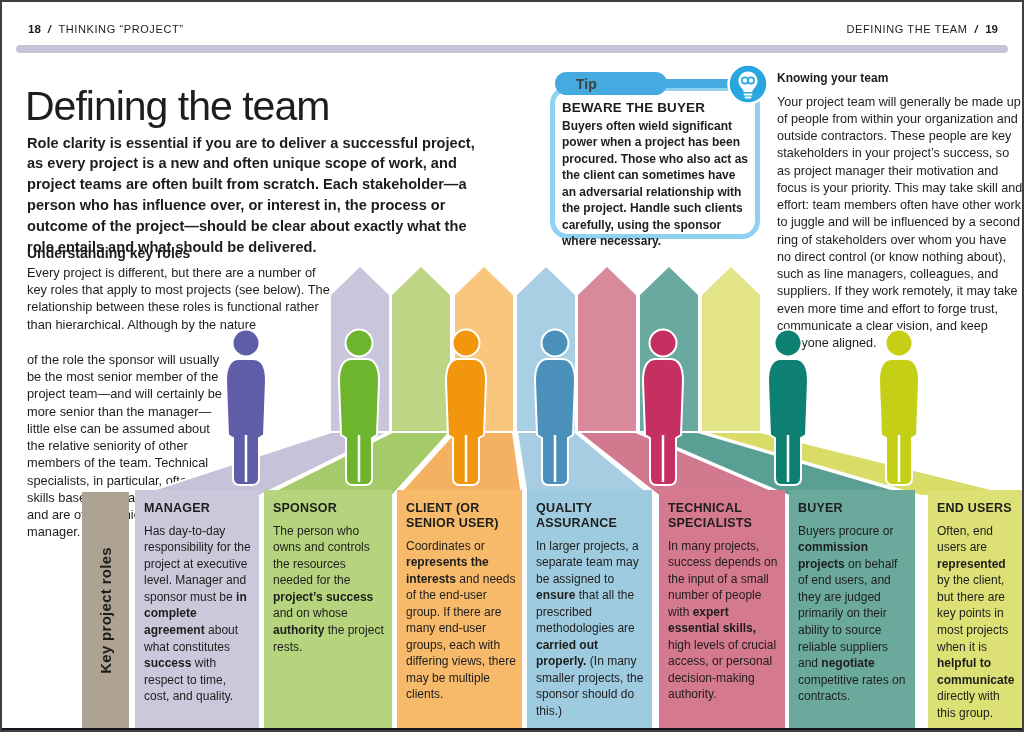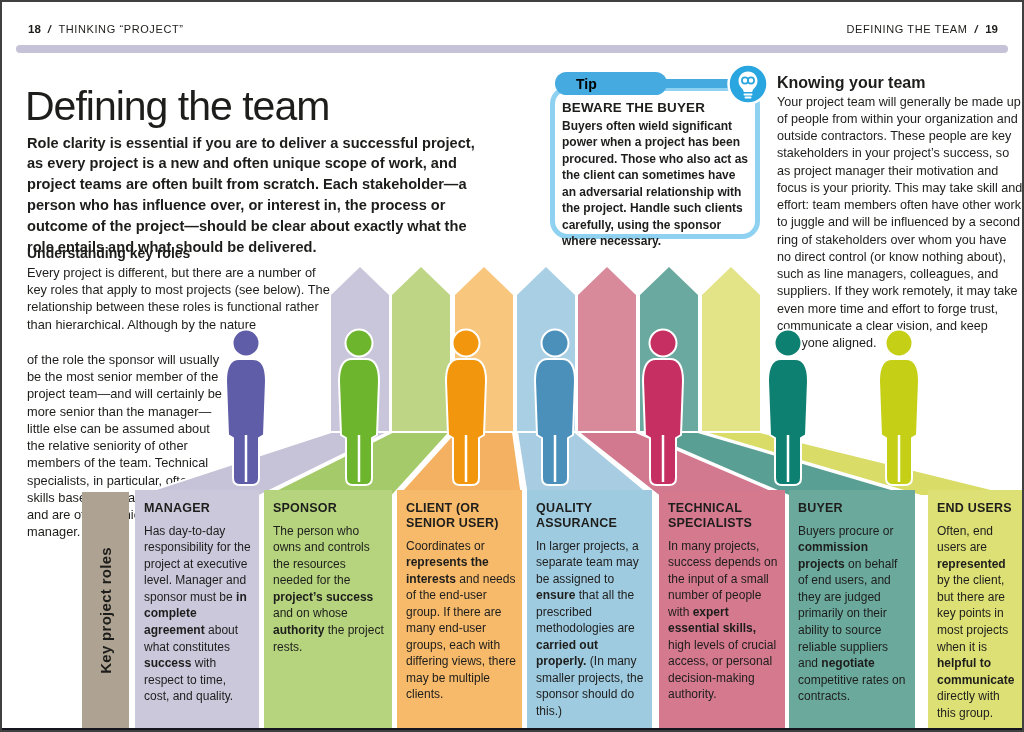--- a/index.html
+++ b/index.html
@@ -23,26 +23,26 @@
   #uk-head{left:25px;top:231px;}
   .bodytext{position:absolute;font-size:12.8px;line-height:1.35;}
   #uk-body1{left:25px;top:249px;width:306px;}
   #uk-body2{left:25px;top:336px;width:202px;}
   
   #tip-box{position:absolute;left:548px;top:84px;width:210px;height:153px;background:#fff;
     border:5px solid #8ed1f0;border-radius:18px;}
   #tip-connector{position:absolute;left:650px;top:77px;width:96px;height:9px;background:#44aadf;}
   #tip-pill{position:absolute;left:553px;top:70px;width:112px;height:23px;border-radius:12px;
     background:#44aadf;display:flex;align-items:center;}
-  #tip-pill span{font-weight:bold;font-size:14px;color:#000000;padding-left:21px;}
+  #tip-pill span{font-weight:bold;font-size:14px;color:#404040;padding-left:21px;}
   #tip-bulb{position:absolute;left:724px;top:60px;width:44px;height:44px;}
   #tip-heading{position:absolute;left:560px;top:98px;font-size:13.4px;font-weight:bold;letter-spacing:.2px;}
   #tip-body{position:absolute;left:560px;top:116px;width:190px;font-size:12px;line-height:1.37;font-weight:bold;}
   
-  #knowing-head{left:775px;top:59px;font-size:16px;}
+  #knowing-head{left:775px;top:59px;font-size:12px;}
   #knowing-body{left:775px;top:79px;width:246px;font-size:12.6px;line-height:1.37;}
   
   #team-svg{position:absolute;left:0;top:250px;width:1024px;height:245px;pointer-events:none;}
   .role-col{position:absolute;top:488px;height:238px;padding:11px 5px 12px 9px;}
   .role-name{font-size:12.5px;font-weight:bold;line-height:1.18;letter-spacing:.2px;}
   .role-desc{margin-top:7px;font-size:12px;line-height:1.38;}
   #sidebar-bar{position:absolute;left:80px;top:490px;width:47px;height:236px;
     display:flex;align-items:center;justify-content:center;}
   #sidebar-bar span{writing-mode:vertical-rl;transform:rotate(180deg);
     font-size:15px;font-weight:bold;letter-spacing:.3px;white-space:nowrap;}

